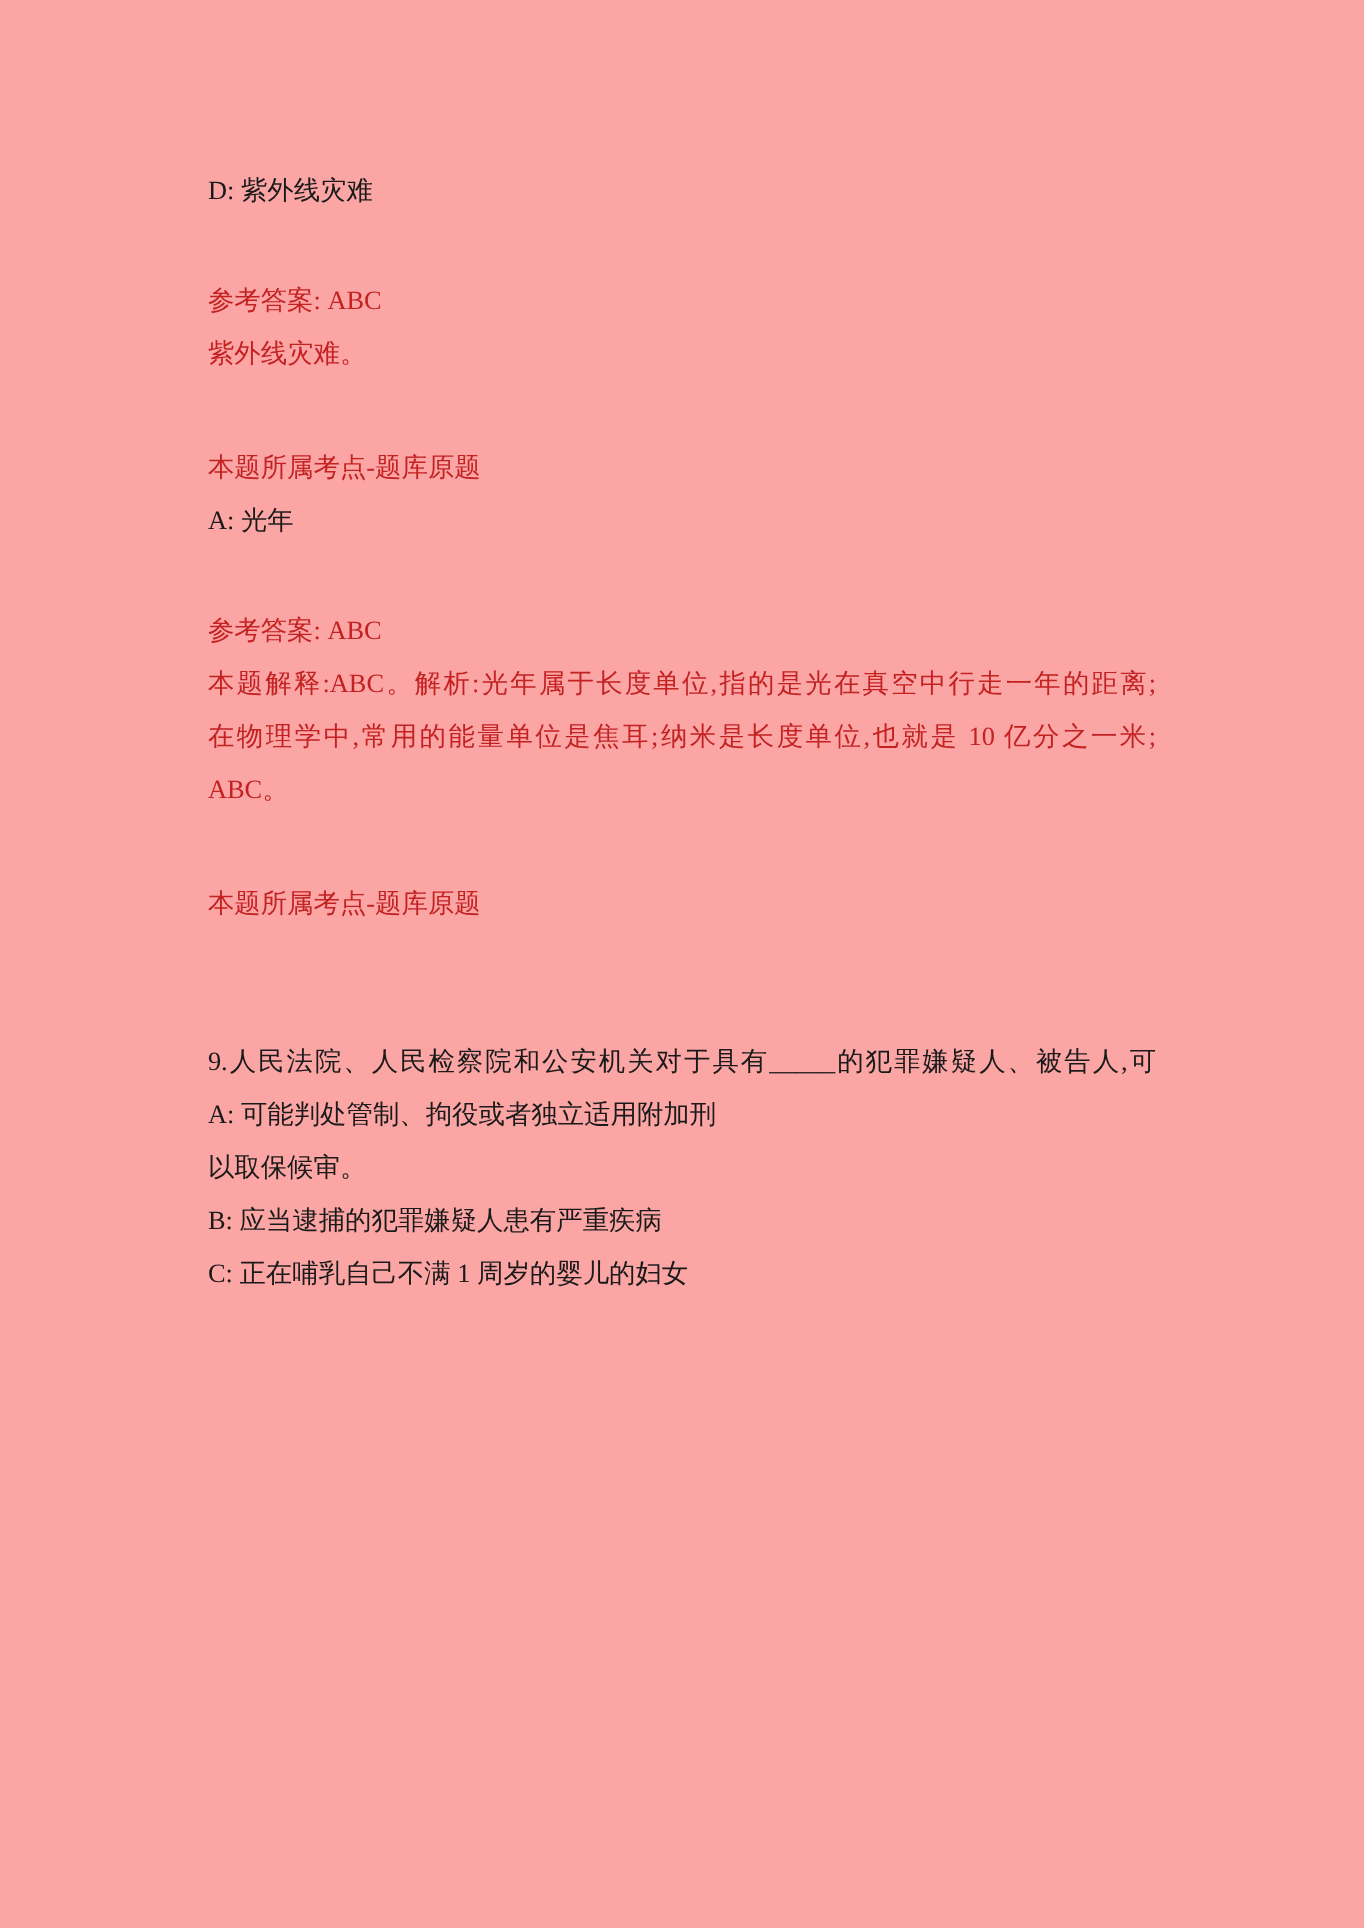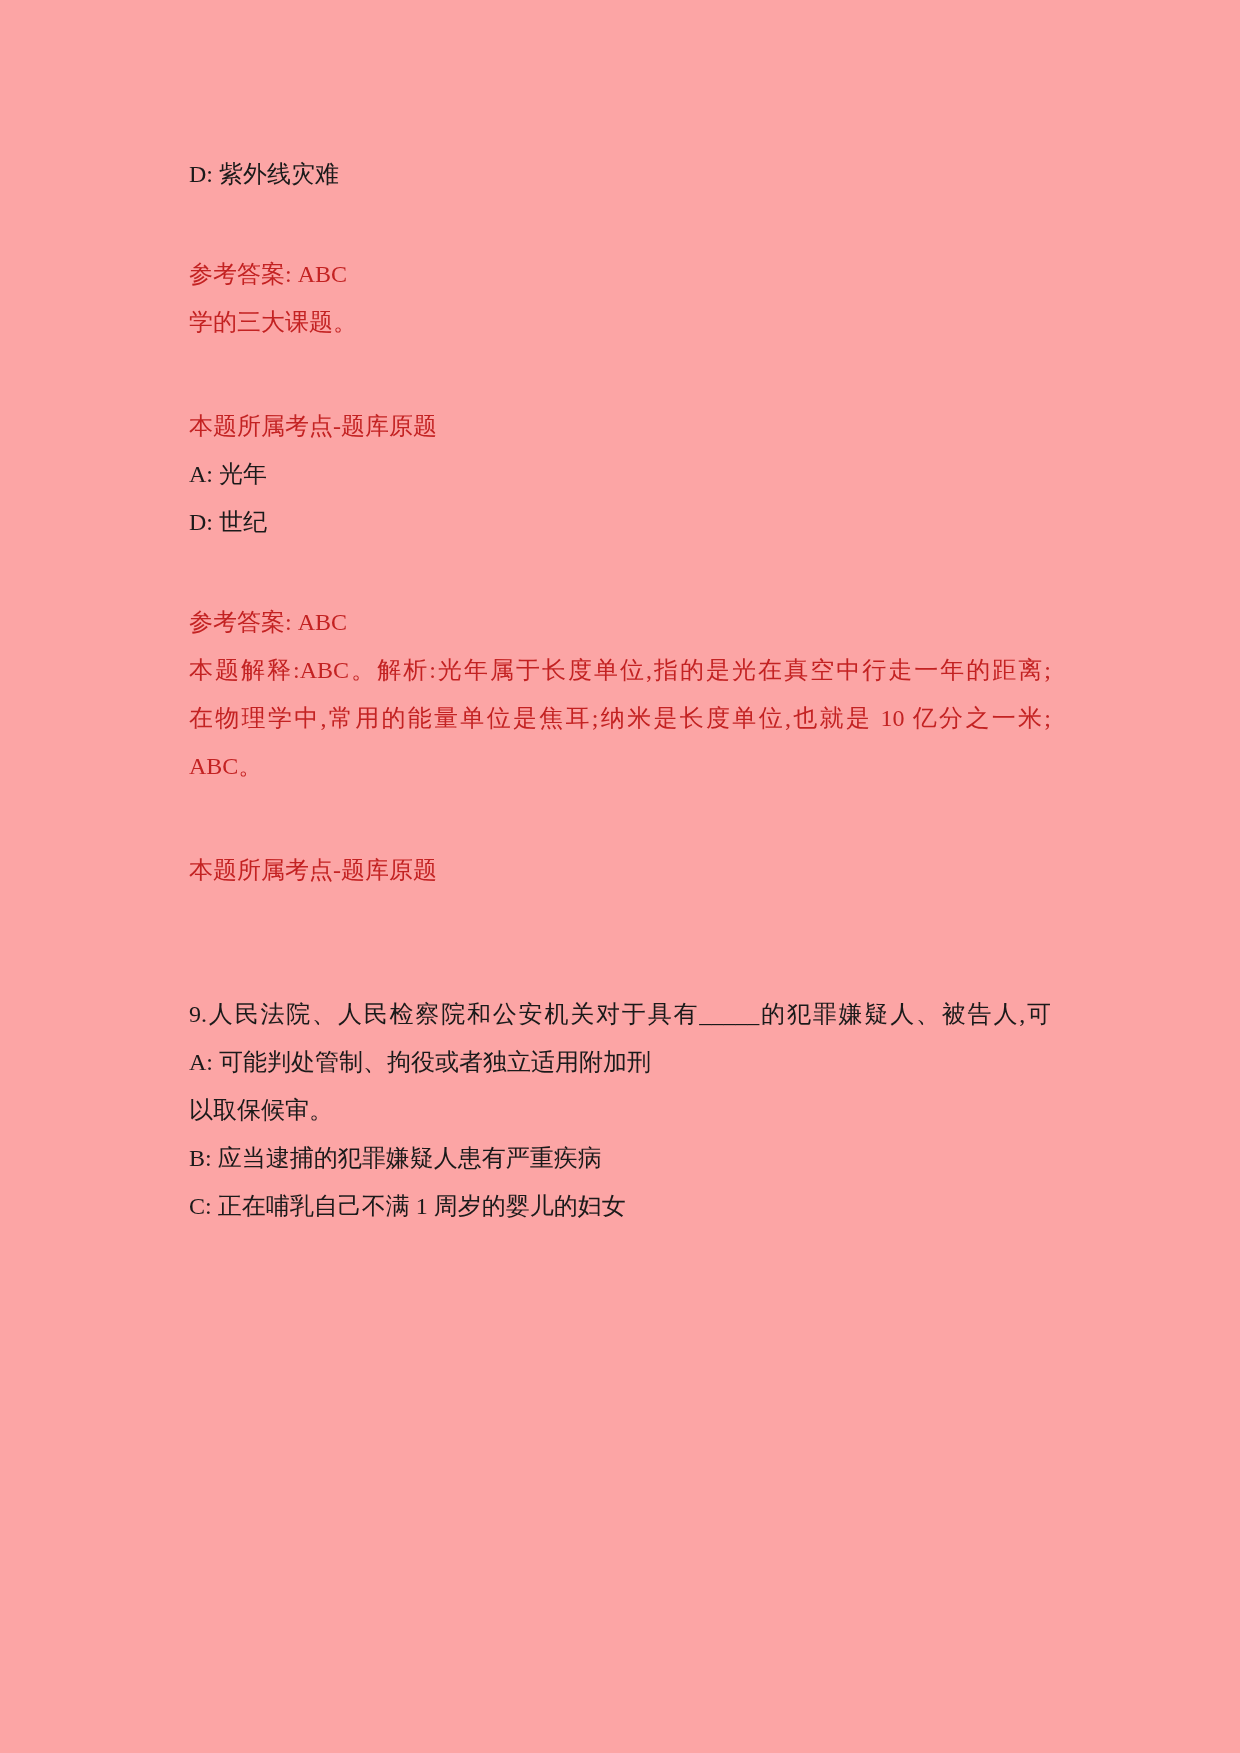--- a/index.html
+++ b/index.html
@@ -42,25 +42,24 @@
   .question { margin-top: 96px; }
 </style>
 </head>
 <body>
 
 <div class="page">
   <div class="content">
 
     <div class="line">D: 紫外线灾难</div>
     <div class="line red answer">参考答案: ABC</div>
-    <div class="line red">学的三大课题。</div>
+    <div class="line red">紫外线灾难。</div>
     <div class="line red source">本题所属考点-题库原题</div>
 
     <div class="line">A: 光年</div>
-    <div class="line">D: 世纪</div>
     <div class="line red answer">参考答案: ABC</div>
     <div class="line red fill">本题解释:ABC。解析:光年属于长度单位,指的是光在真空中行走一年的距离;</div>
     <div class="line red fill">在物理学中,常用的能量单位是焦耳;纳米是长度单位,也就是 10 亿分之一米;</div>
     <div class="line red">ABC。</div>
     <div class="line red source">本题所属考点-题库原题</div>
 
     <div class="line question fill">9.人民法院、人民检察院和公安机关对于具有_____的犯罪嫌疑人、被告人,可</div>
     <div class="line">A: 可能判处管制、拘役或者独立适用附加刑</div>
     <div class="line">以取保候审。</div>
     <div class="line">B: 应当逮捕的犯罪嫌疑人患有严重疾病</div>

